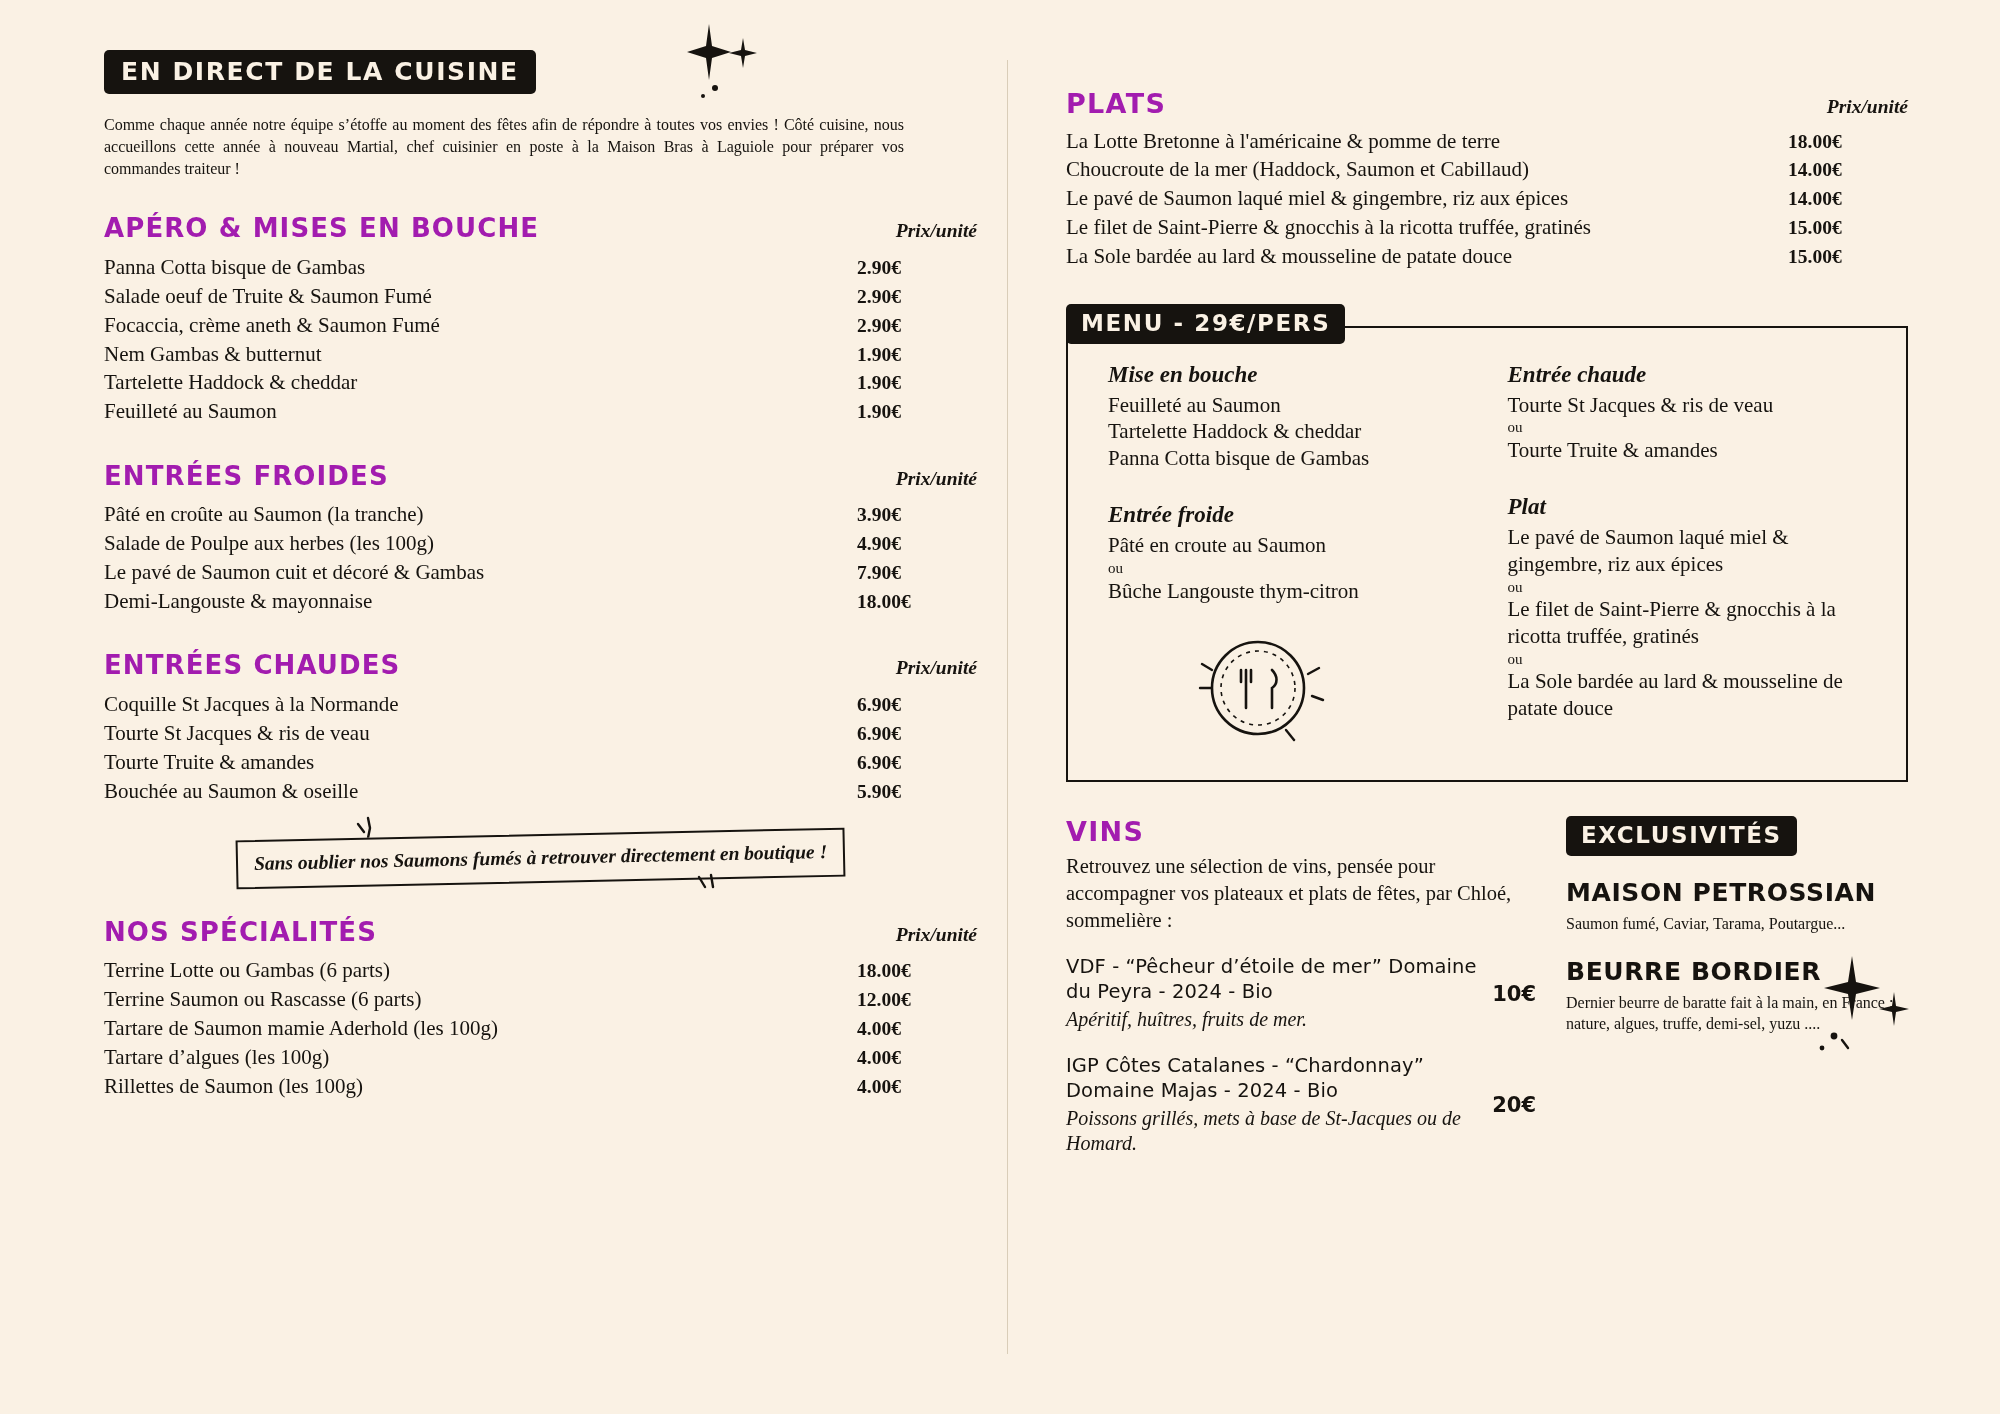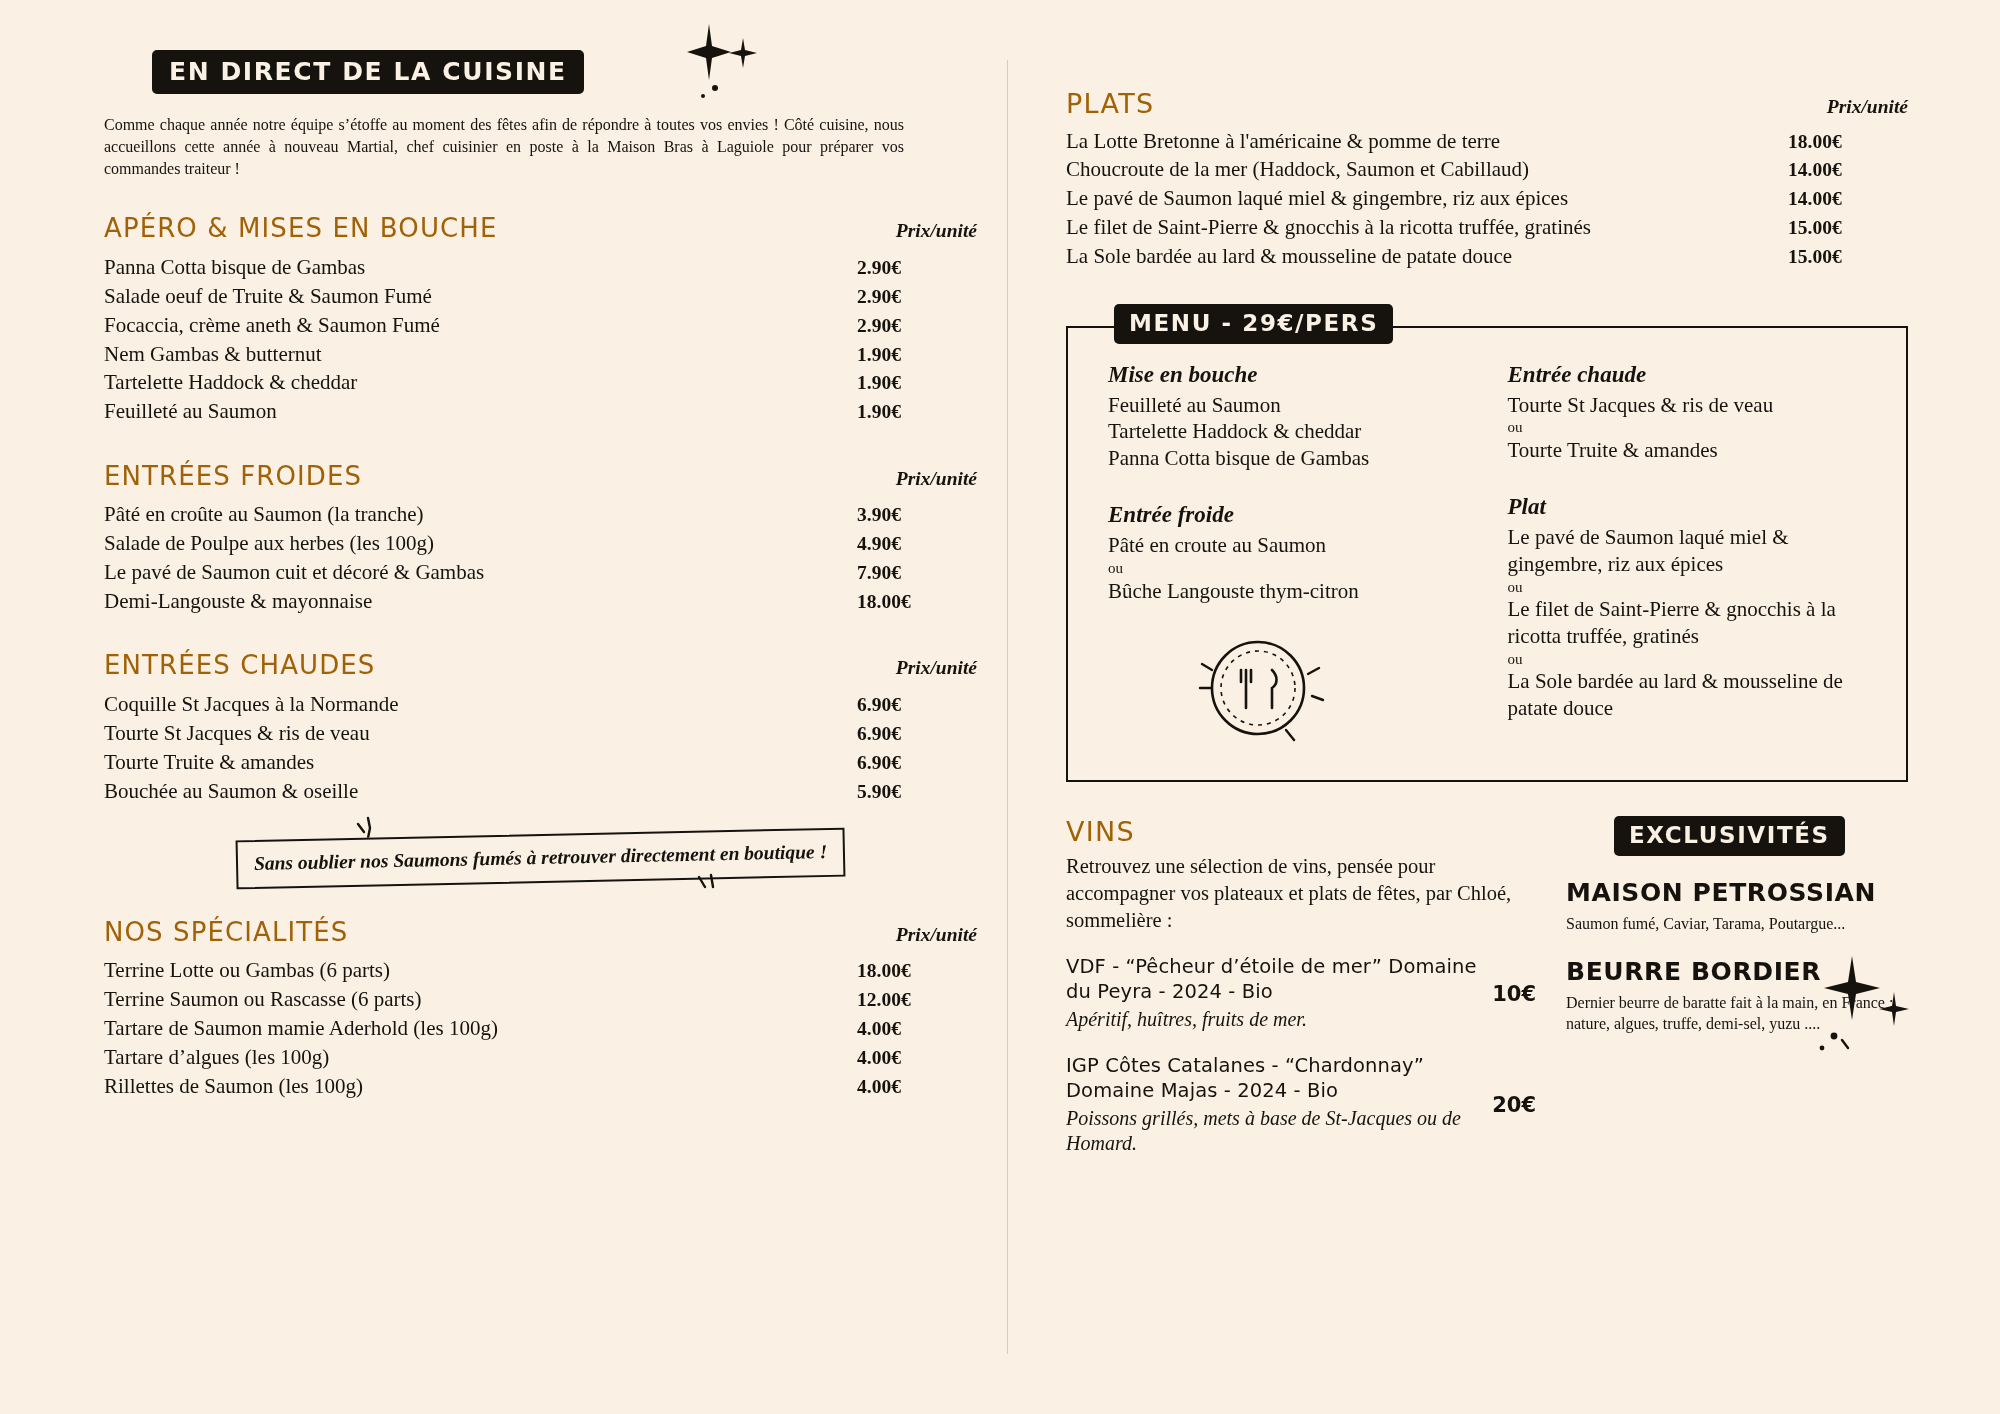--- a/index.html
+++ b/index.html
@@ -51,41 +51,40 @@
     display: inline-block;
     background: #16130f;
     color: #faf1e4;
     font-family: "DejaVu Sans", sans-serif;
     font-weight: bold;
     letter-spacing: 1.6px;
     padding: 9px 17px 10px 17px;
     border-radius: 5px;
     font-size: 25px;
     line-height: 1;
-    margin-left: 48px;
   }
   .tag.small {
     font-size: 23px;
     padding: 8px 15px 9px 15px;
   }
 
   
   .sec-head {
     display: flex;
     align-items: baseline;
     justify-content: space-between;
     margin-top: 34px;
     margin-bottom: 10px;
   }
   .sec-title {
     font-family: "DejaVu Sans", sans-serif;
-    font-weight: normal;
+    font-weight: bold;
     font-size: 26px;
     letter-spacing: 1.1px;
-    color: #a16207;
+    color: #a21caf;
   }
   .sec-title.plain {
     letter-spacing: 1.3px;
   }
   .price-label {
     font-family: "Liberation Serif", serif;
     font-style: italic;
     font-weight: bold;
     font-size: 19.5px;
     color: #16130f;

